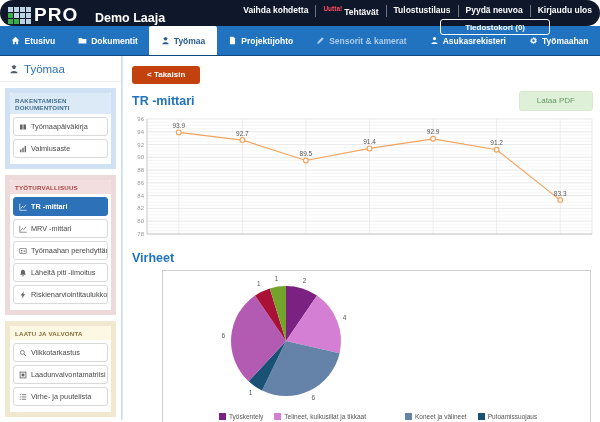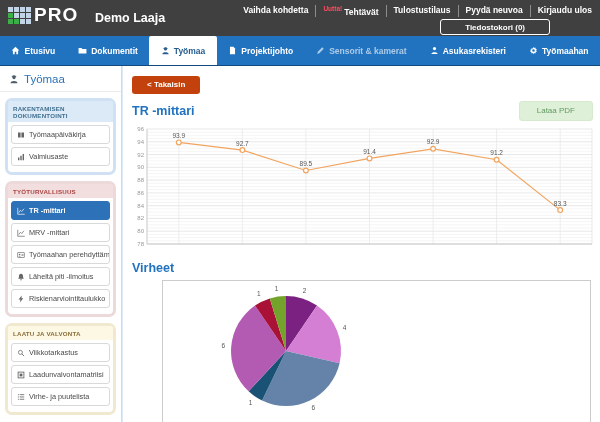--- a/index.html
+++ b/index.html
@@ -1,21 +1,21 @@
 <!DOCTYPE html>
 <html><head>
 <meta charset="utf-8">
 <style>
   html,body{margin:0;padding:0;background:#e9e9e9;}
   *{box-sizing:border-box;}
   .app{width:600px;height:422px;overflow:hidden;position:relative;background:#fff;
        font-family:"Liberation Sans",sans-serif;-webkit-font-smoothing:antialiased;}
 
   
-  .topbar{height:36px;background:#404040;position:relative;}
+  .topbar{height:26px;background:#0f172a;position:relative;border-radius:17px;}
   .logo{position:absolute;left:8px;top:4px;display:flex;align-items:center;gap:3px;}
   .logo-grid{display:grid;grid-template-columns:repeat(4,5px);grid-auto-rows:5px;gap:1px;}
   .logo-grid i{background:#c9dcee;opacity:.95;}
   .logo-grid i.g{background:#3cb54a;}
   .logo-text{color:#fff;font-size:19px;font-weight:bold;letter-spacing:1px;line-height:22px;}
   .proj-title{position:absolute;left:95px;top:11px;color:#fff;font-size:12.5px;font-weight:bold;}
   .top-links{position:absolute;right:8px;top:5px;display:flex;}
   .tl{color:#fff;font-size:8.5px;font-weight:bold;padding:0 7px;cursor:pointer;white-space:nowrap;}
   .tl+.tl{border-left:1px solid rgba(255,255,255,.4);}
   .tl:last-child{padding-right:0;}
@@ -34,21 +34,21 @@
 
   
   .content{display:flex;height:364px;}
   .sidebar{width:122px;flex:none;border-right:1px solid #cddcea;background:#fff;}
   .main{flex:1;min-width:0;padding:7px 5px 0 7px;border-left:1px solid #dcebf7;background:#fff;}
 
   
   .side-title{display:flex;align-items:center;gap:5px;padding:7px 9px 6px;color:#2a72b8;
       font-size:11.5px;border-bottom:1px solid #ececec;}
   .side-title .ic{width:10px;height:10px;color:#4a5b6a;}
-  .section{margin:6px 5px;border:3px solid #4d7c0f;border-radius:7px;padding:3px;}
+  .section{margin:6px 5px;border:5px solid #4d7c0f;border-radius:0;padding:3px;}
   .section.blue{border-color:#cfe1f2;}
   .section.red{border-color:#ecd9d9;}
   .section.yellow{border-color:#f0e9cf;}
   .sec-head{margin:-3px -3px 3px;padding:3.5px 5px;font-size:6.2px;font-weight:bold;
       letter-spacing:.2px;border-radius:2px 2px 0 0;}
   .blue  .sec-head{background:#dceaf8;color:#41708f;}
   .red   .sec-head{background:#f2dede;color:#a94442;}
   .yellow.section .sec-head{background:#fcf8e3;color:#8a6d3b;}
   .side-item{display:flex;align-items:center;gap:4px;border:1px solid #d9d9d9;border-radius:3px;
       margin:3px 0;padding:4px 5px;font-size:7.3px;color:#4a4a4a;cursor:pointer;background:#fff;

